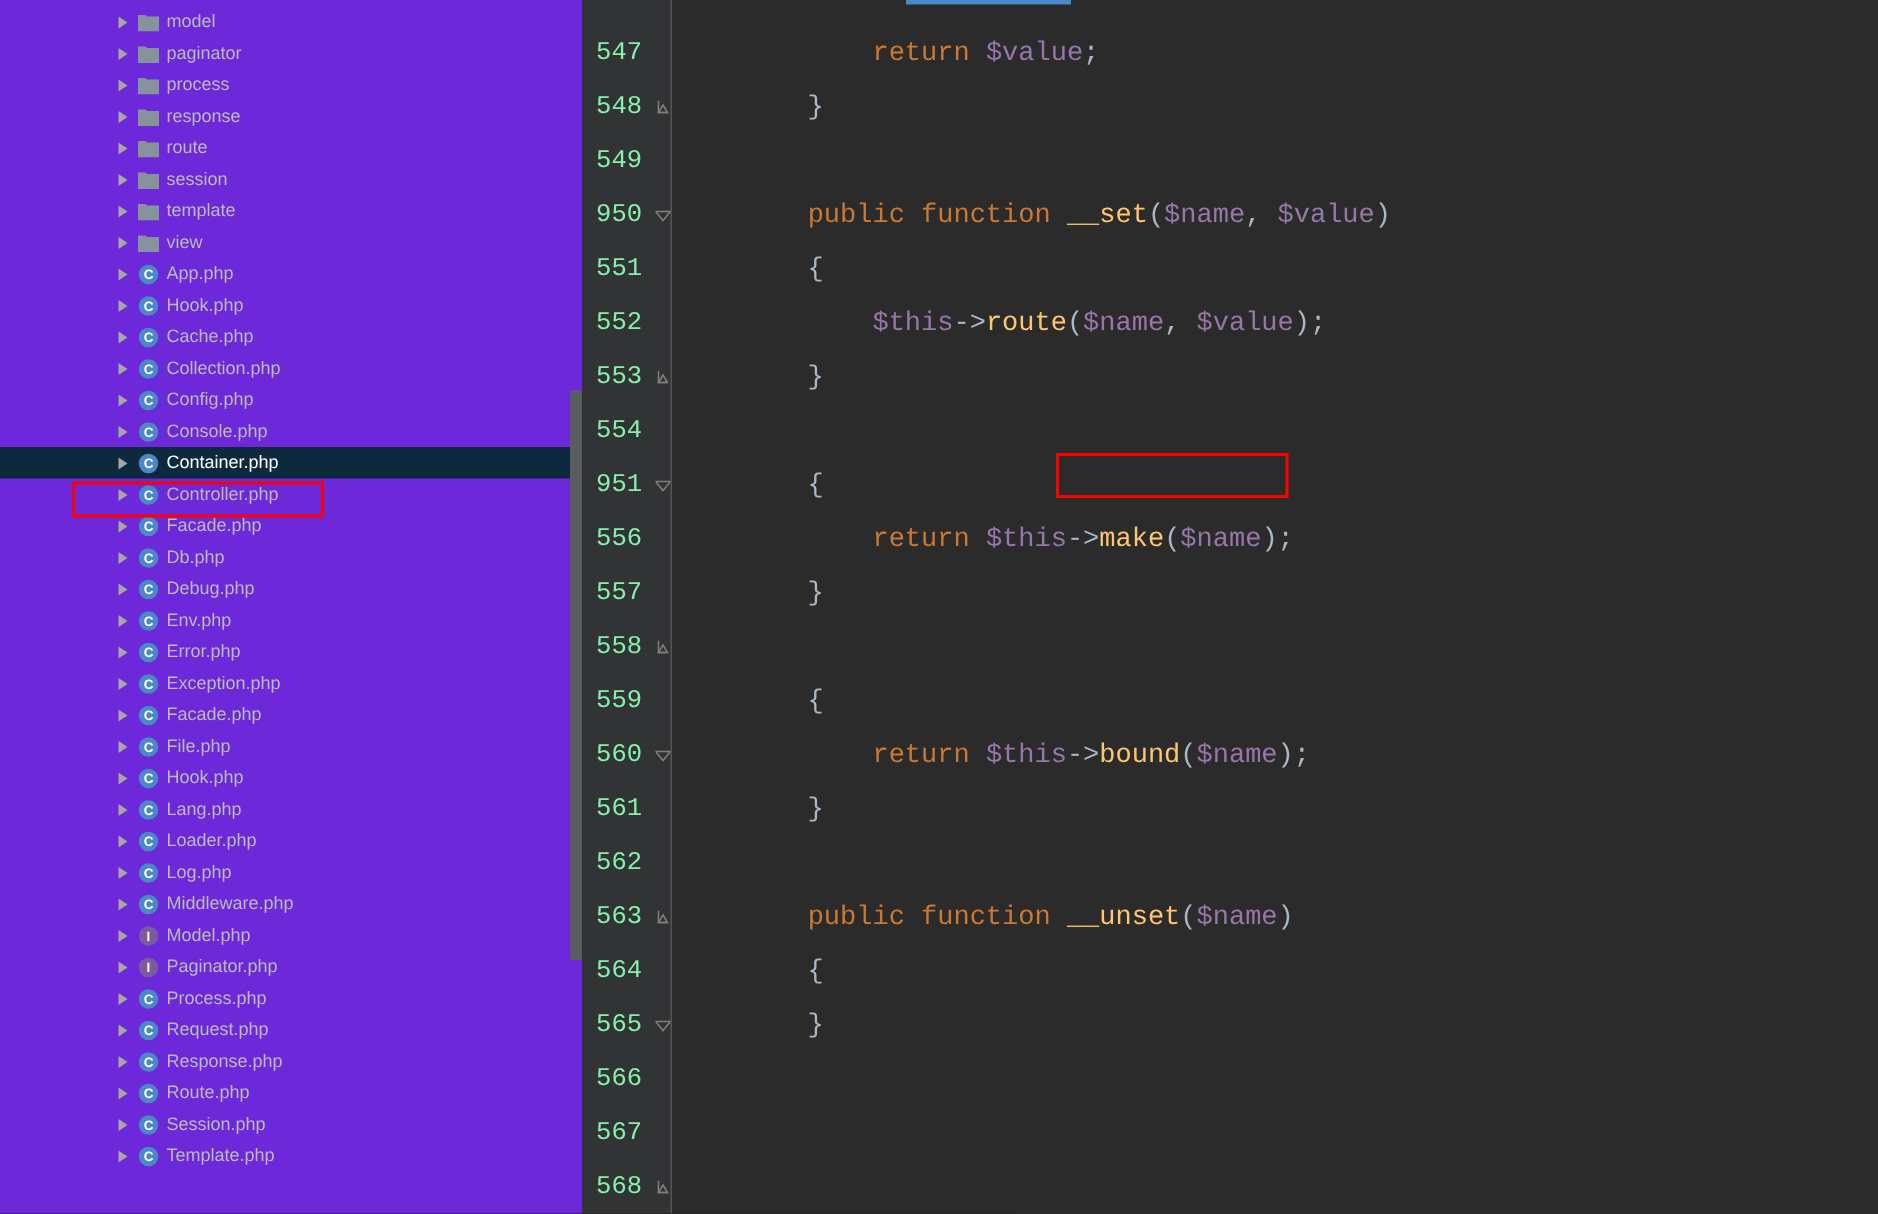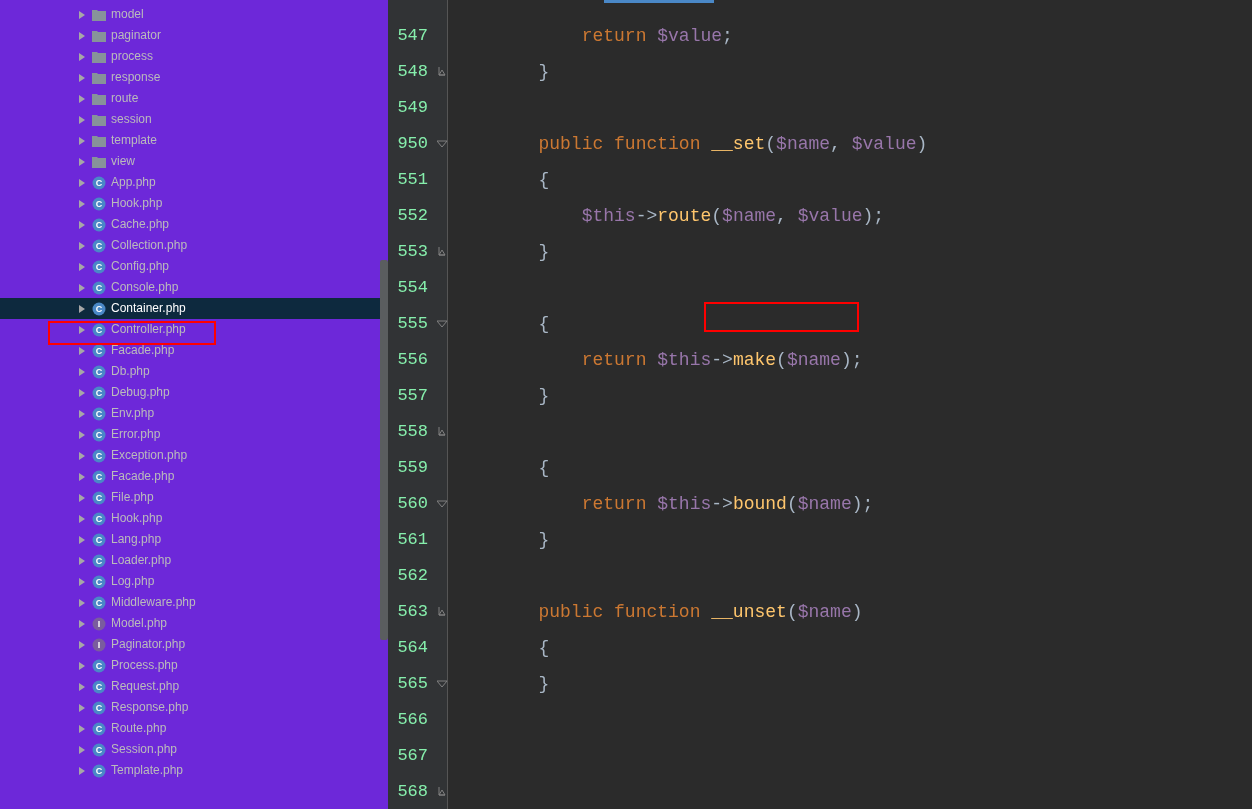--- a/index.html
+++ b/index.html
@@ -668,21 +668,21 @@
   <div class="tab-indicator"></div>
   <div class="gutter" id="gutter">
       <div class="line-num">547</div>
       <div class="line-num">548</div>
       <div class="line-num">549</div>
       <div class="line-num">950</div>
       <div class="line-num">551</div>
       <div class="line-num">552</div>
       <div class="line-num">553</div>
       <div class="line-num">554</div>
-      <div class="line-num">555</div>
+      <div class="line-num">951</div>
       <div class="line-num">556</div>
       <div class="line-num">557</div>
       <div class="line-num">558</div>
       <div class="line-num">559</div>
       <div class="line-num">560</div>
       <div class="line-num">561</div>
       <div class="line-num">562</div>
       <div class="line-num">563</div>
       <div class="line-num">564</div>
       <div class="line-num">565</div>

